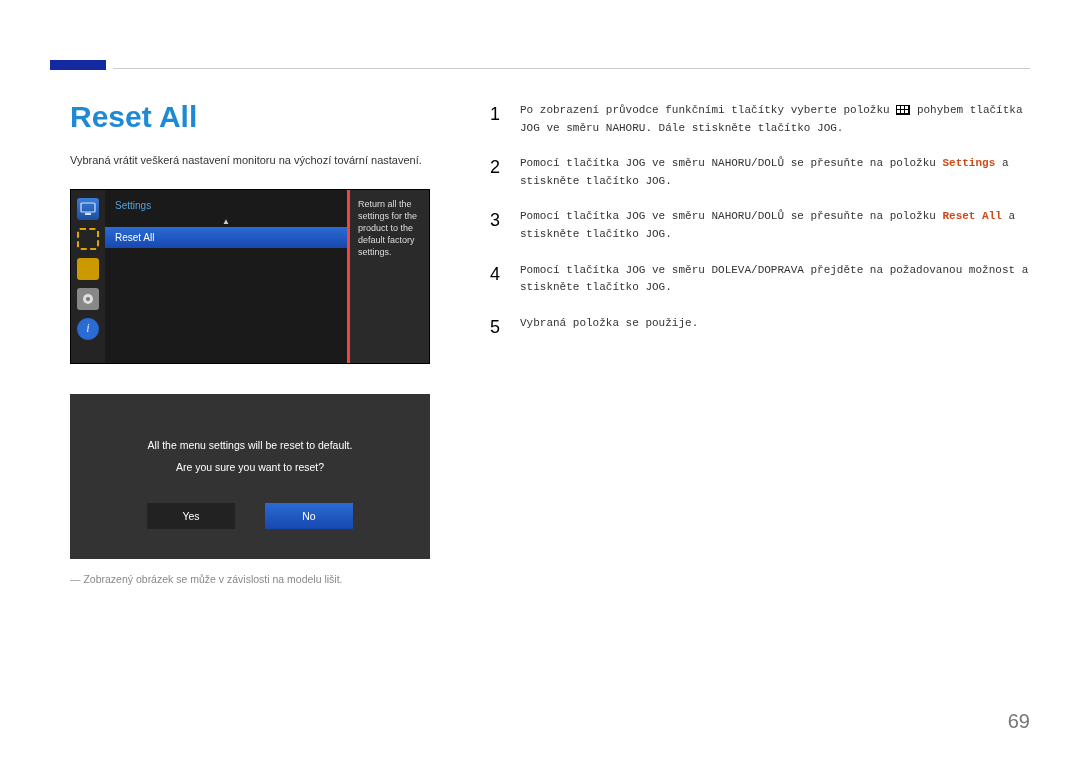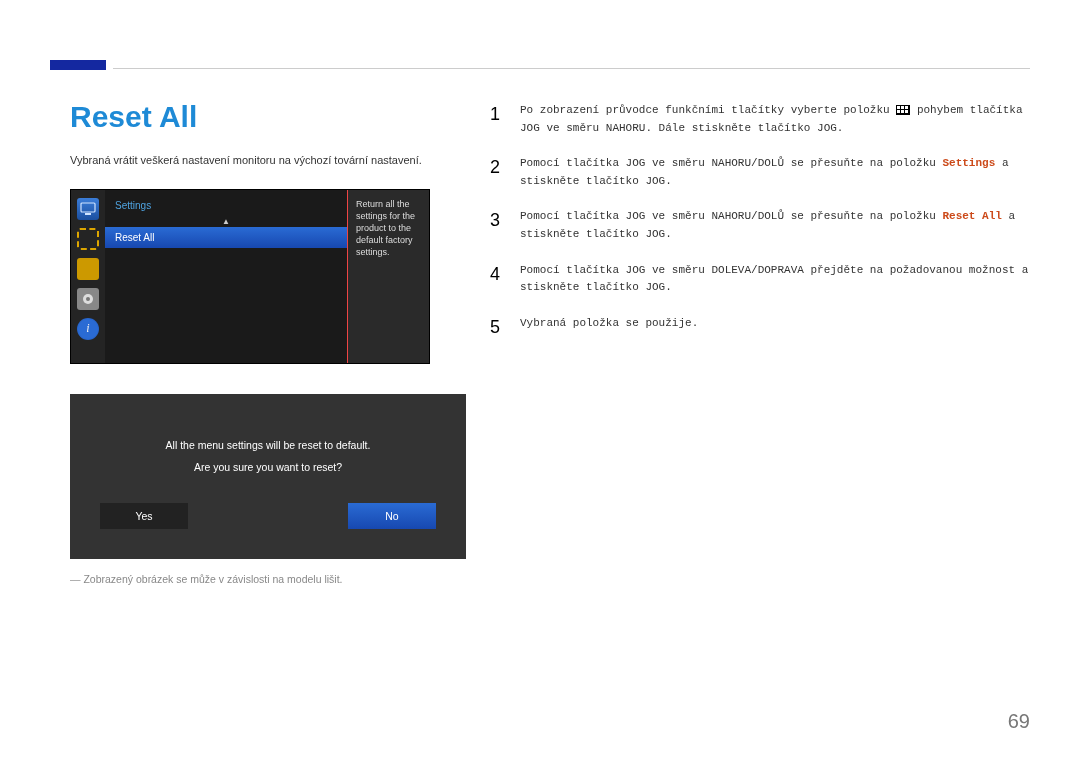--- a/index.html
+++ b/index.html
@@ -24,25 +24,25 @@
   .icn.gear { background: #888; color:#333; }
   .icn.info { background: radial-gradient(#2a6bd4 60%,#1748a0); border-radius:50%; font-family: Georgia, serif; font-style: italic; }
   .osd-main { flex: 1; display: flex; }
   .osd-menu { flex: 1; padding: 6px 0 0 0; }
   .osd-settings-lbl { color: #4fa3e0; font-size: 10px; padding: 4px 10px 6px 10px; }
   .osd-arrow-row { text-align: center; color: #ccc; font-size: 8px; height: 10px; }
   .osd-item { font-size: 10px; color: #ddd; padding: 5px 10px; display: flex; }
   .osd-item .spacer { flex: 1; }
   .osd-item.sel { background: linear-gradient(#2a6bd4,#1748b0); color: #fff; }
   .osd-item .val { color: #bbb; font-size: 9px; }
-  .osd-right { width: 82px; background: #2a2a2a; color: #ddd; font-size: 9px; padding: 8px; line-height: 1.35; border-left: 1px solid #ef4444; }
+  .osd-right { width: 82px; background: #2a2a2a; color: #ddd; font-size: 9px; padding: 8px; line-height: 1.35; border-left: 3px solid #ef4444; }
   
-  .osd2 { width: 396px; background: #333; padding: 45px 30px 30px 30px; text-align: center; color: #fff; }
+  .osd2 { width: 360px; background: #333; padding: 45px 30px 30px 30px; text-align: center; color: #fff; }
   .osd2 .msg { font-size: 10.5px; margin-bottom: 10px; }
-  .osd2 .btns { display: flex; justify-content: space-between; gap: 30px; margin-top: 30px; }
+  .osd2 .btns { display: flex; justify-content: center; gap: 30px; margin-top: 30px; }
   .osd2 .btn { width: 88px; height: 26px; line-height: 26px; font-size: 10.5px; background: #222; color: #fff; }
   .osd2 .btn.sel { background: linear-gradient(#2a6bd4,#1748b0); }
   .caption { font-size: 10.5px; color: #888; margin-top: 14px; }
   .caption::before { content: "― "; color: #999; }
   
   .step { display: flex; gap: 14px; margin-bottom: 16px; font-size: 11px; color: #333; line-height: 1.6; }
   .step-num { font-size: 18px; color: #000; min-width: 16px; font-weight: 400; }
   .step-body { flex: 1; padding-top: 2px; font-family: Liberation Mono, monospace; }
   .inline-red { color: #cc4a1a; font-weight: bold; }
   .grid-icon { display: inline-block; width: 14px; height: 10px; vertical-align: middle; }

